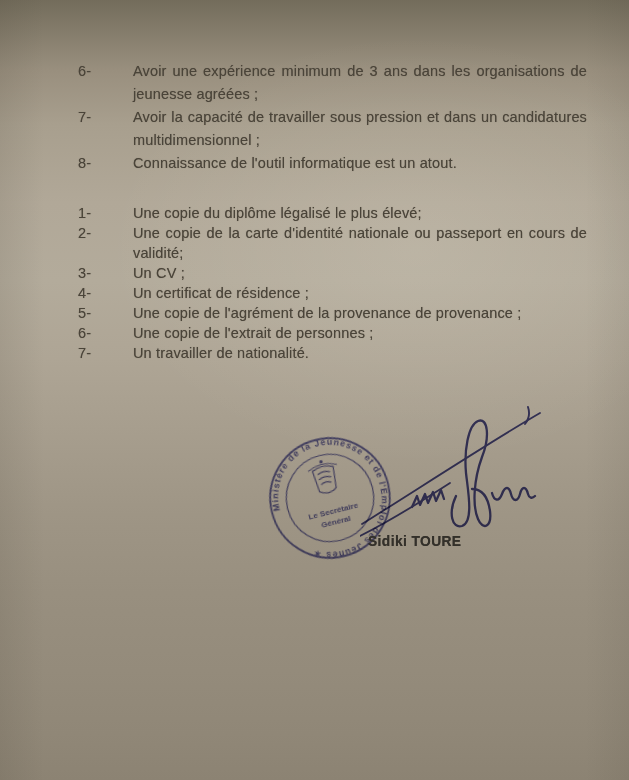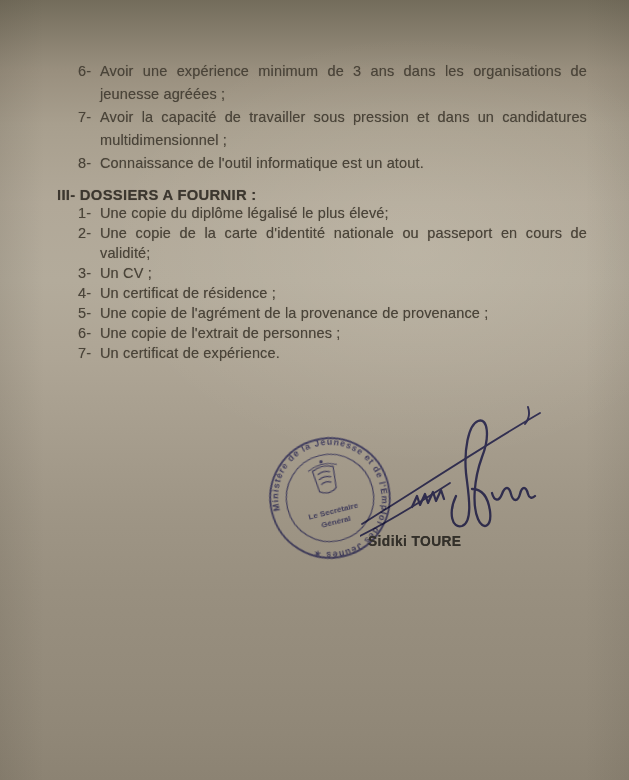--- a/index.html
+++ b/index.html
@@ -23,21 +23,21 @@
   .soft { filter: blur(0.3px); }
   .doc-text {
     color: #4a4439;
     font-size: 14.5px;
     letter-spacing: 0.15px;
     text-shadow: 0 0 0.7px rgba(74,68,57,0.55);
   }
   .list { position: absolute; }
   .li { display: flex; text-align: justify; }
   .li .num { flex: 0 0 22px; }
-  .li .txt { flex: 1 1 auto; text-align: justify; }
+  .li .txt { flex: 1 1 auto; text-align: justify; margin-left: 33px; }
   .req-list { top: 60px; left: 78px; width: 509px; line-height: 23px; }
   .dossier-list { top: 203px; left: 78px; width: 509px; line-height: 20px; }
   .heading {
     position: absolute; top: 172px; left: 57px;
     font-weight: bold; font-size: 14.8px; letter-spacing: 0.3px;
     color: #3c372f; text-shadow: 0 0 0.7px rgba(60,55,47,0.6);
   }
   .nb {
     position: absolute; top: 368px; left: 57px; width: 532px;
     font-weight: bold; font-size: 14.2px; line-height: 20.5px;
@@ -78,21 +78,20 @@
     <div class="li">
       <span class="num">7-</span>
       <span class="txt">Avoir la capacité de travailler sous pression et dans un candidatures multidimensionnel ;</span>
     </div>
     <div class="li">
       <span class="num">8-</span>
       <span class="txt">Connaissance de l'outil informatique est un atout.</span>
     </div>
   </section>
 
-  <h3 class="heading soft">III- DOSSIERS A FOURNIR :</h3>
 
   <section class="list dossier-list doc-text soft">
     <div class="li">
       <span class="num">1-</span>
       <span class="txt">Une copie du diplôme légalisé le plus élevé;</span>
     </div>
     <div class="li">
       <span class="num">2-</span>
       <span class="txt">Une copie de la carte d'identité nationale ou passeport en cours de validité;</span>
     </div>
@@ -107,21 +106,21 @@
     <div class="li">
       <span class="num">5-</span>
       <span class="txt">Une copie de l'agrément de la provenance de provenance ;</span>
     </div>
     <div class="li">
       <span class="num">6-</span>
       <span class="txt">Une copie de l'extrait de personnes ;</span>
     </div>
     <div class="li">
       <span class="num">7-</span>
-      <span class="txt">Un certificat de expérience.</span>
+      <span class="txt">Un travailler de nationalité.</span>
     </div>
   </section>
 
 
   <div class="stamp-wrap">
     <svg width="128" height="128" viewBox="0 0 120 120">
       <defs>
         <path id="ringPath" d="M 12,60 A 48,48 0 1 1 107.9,60.5 A 48,48 0 1 1 12,60.5" fill="none"></path>
       </defs>
       <g stroke="#44449a" fill="none">

